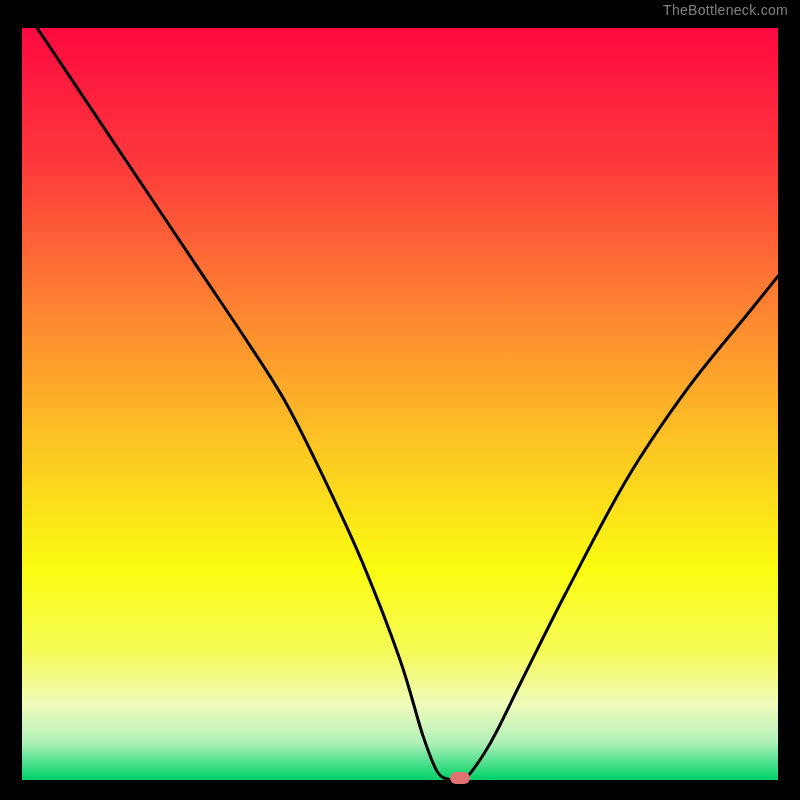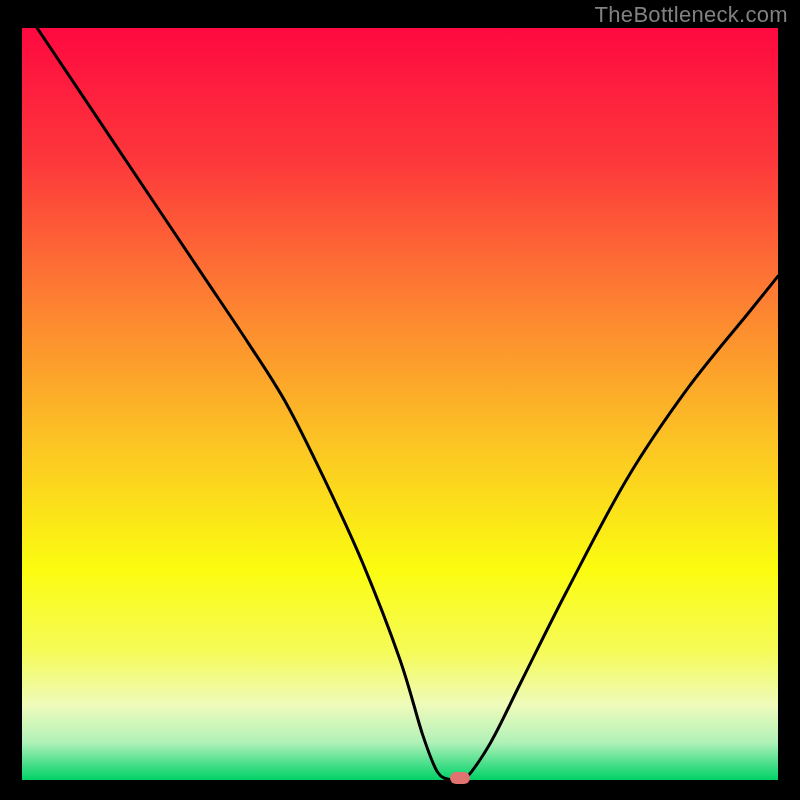--- a/index.html
+++ b/index.html
@@ -15,21 +15,21 @@
     position: relative;
     width: 800px;
     height: 800px;
     background: #000;
   }
   .watermark {
     position: absolute;
     top: 2px;
     right: 12px;
     color: #818181;
-    font-size: 22px;
+    font-size: 14px;
     letter-spacing: 0.3px;
     z-index: 5;
     font-weight: 500;
   }
   .plot {
     position: absolute;
     left: 22px;
     top: 28px;
     width: 756px;
     height: 752px;

